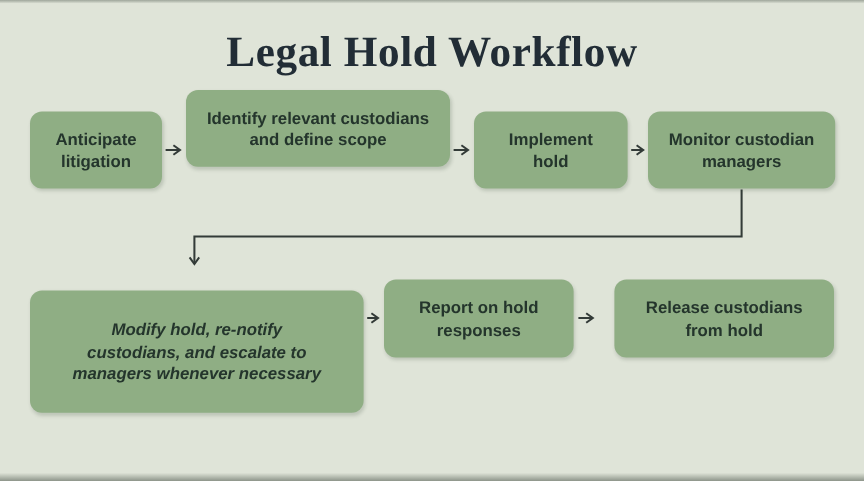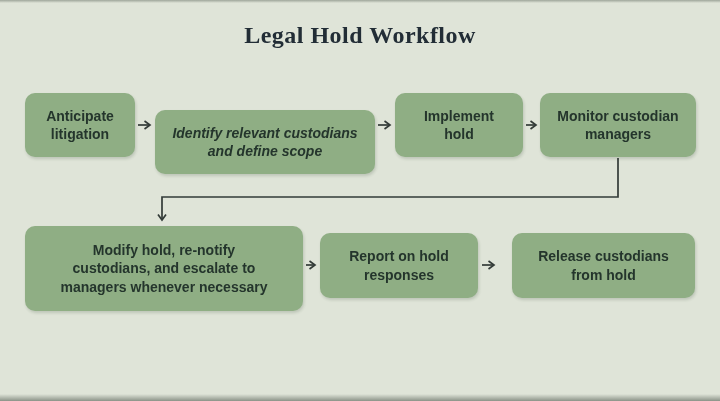--- a/index.html
+++ b/index.html
@@ -31,21 +31,21 @@
 
   .title {
     position: absolute;
     top: 22px;
     left: 0;
     width: 100%;
     margin: 0;
     text-align: center;
     font-family: "Liberation Serif", serif;
     font-weight: 700;
-    font-size: 24px;
+    font-size: 36px;
     letter-spacing: 0.5px;
     color: var(--title-color);
   }
 
   .node {
     position: absolute;
     background: var(--node-fill);
     border-radius: 10px;
     color: var(--node-text);
     font-size: 14px;
@@ -56,25 +56,25 @@
     justify-content: center;
     text-align: center;
     white-space: pre-line;
     box-shadow: 1px 2px 3px rgba(40, 60, 40, 0.18);
     padding: 2px 10px;
     box-sizing: border-box;
   }
 
   
   .n1 { left: 25px;  top: 93px;  width: 110px; height: 64px; }
-  .n2 { left: 155px; top: 110px;  width: 220px; height: 64px; font-style: italic; }
+  .n2 { left: 155px; top: 75px;  width: 220px; height: 64px; }
   .n3 { left: 395px; top: 93px;  width: 128px; height: 64px; }
   .n4 { left: 540px; top: 93px;  width: 156px; height: 64px; }
   
-  .n5 { left: 25px;  top: 226px; width: 278px; height: 85px; }
+  .n5 { left: 25px;  top: 242px; width: 278px; height: 102px; font-style: italic; }
   .n6 { left: 320px; top: 233px; width: 158px; height: 65px; }
   .n7 { left: 500px; top: 233px; width: 183px; height: 65px; margin-left: 12px; }
 
   .arrows {
     position: absolute;
     left: 0; top: 0;
     width: 720px; height: 401px;
     pointer-events: none;
   }
   .arrows line, .arrows polyline {

